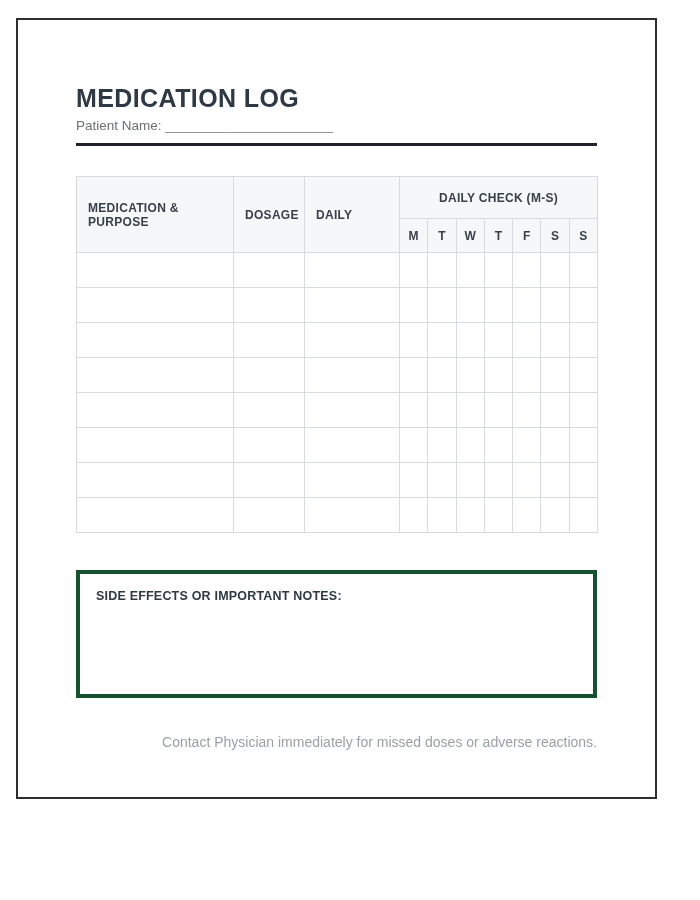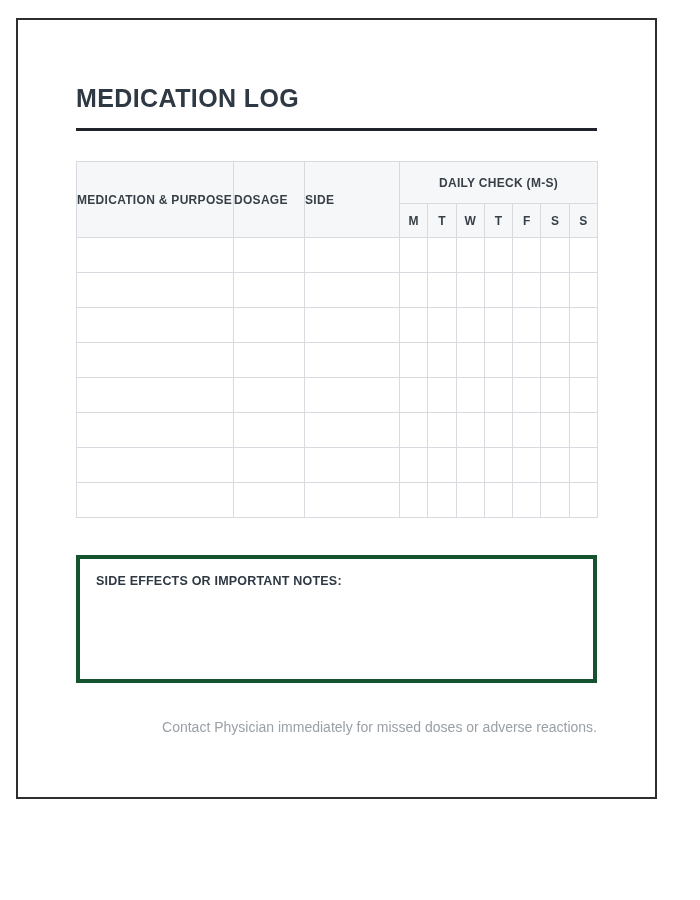--- a/index.html
+++ b/index.html
@@ -23,21 +23,21 @@
   .divider { margin-top:10px; border-top:3px solid #20242a; }
 
   table.med-table {
     margin-top:30px; width:521px; border-collapse:collapse; table-layout:fixed;
   }
   .med-table th, .med-table td { border:1px solid #d7dbdf; }
   .med-table thead th {
     background:#f6f7f9; color:#373f47; font-size:12px; font-weight:bold;
     letter-spacing:0.3px;
   }
-  th.h-left { text-align:left; vertical-align:middle; }
+  th.h-left { text-align:left; padding-left:11px; vertical-align:middle; }
   th.h-group { height:42px; text-align:center; vertical-align:middle; }
   tr.day-row th { height:34px; text-align:center; vertical-align:middle; }
   .med-table tbody td { height:35px; background:#ffffff; }
 
   .notes-box {
     margin-top:37px; width:521px; height:128px;
     border:4px solid #14532d; background:#ffffff;
     padding:15px 16px;
   }
   .notes-label { font-size:12.5px; font-weight:bold; color:#2e3944; letter-spacing:0.2px; }
@@ -48,20 +48,24 @@
 </style>
 </head>
 <body>
 
 <div class="page-frame">
   <div class="content">
 
     <div class="doc-title">MEDICATION LOG</div>
 
     <div class="sub-line">
+      <span class="field">
+        <span>Patient Name:</span>
+        <span class="blank">_____________________</span>
+      </span>
     </div>
 
     <div class="divider"></div>
 
     <table class="med-table">
       <colgroup>
         <col style="width:157px">
         <col style="width:71px">
         <col style="width:95px">
         <col style="width:28.3px">
@@ -69,21 +73,21 @@
           <col style="width:28.3px">
         <col style="width:28.3px">
           <col style="width:28.3px">
           <col style="width:28.3px">
         <col style="width:28.3px">
       </colgroup>
       <thead>
         <tr>
           <th rowspan="2" class="h-left">MEDICATION &amp; PURPOSE</th>
           <th rowspan="2" class="h-left">DOSAGE</th>
-          <th rowspan="2" class="h-left">SIDE</th>
+          <th rowspan="2" class="h-left">DAILY</th>
           <th colspan="7" class="h-group">DAILY CHECK (M-S)</th>
         </tr>
         <tr class="day-row">
             <th>M</th>
             <th>T</th>
             <th>W</th>
             <th>T</th>
             <th>F</th>
             <th>S</th>
             <th>S</th>

